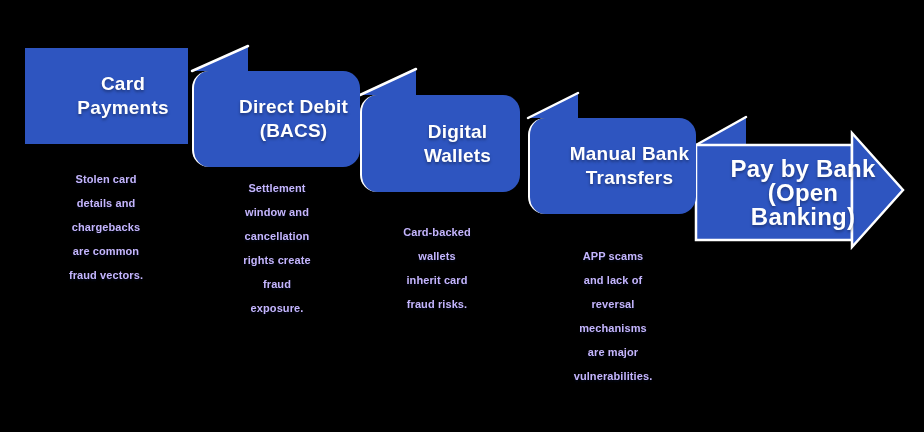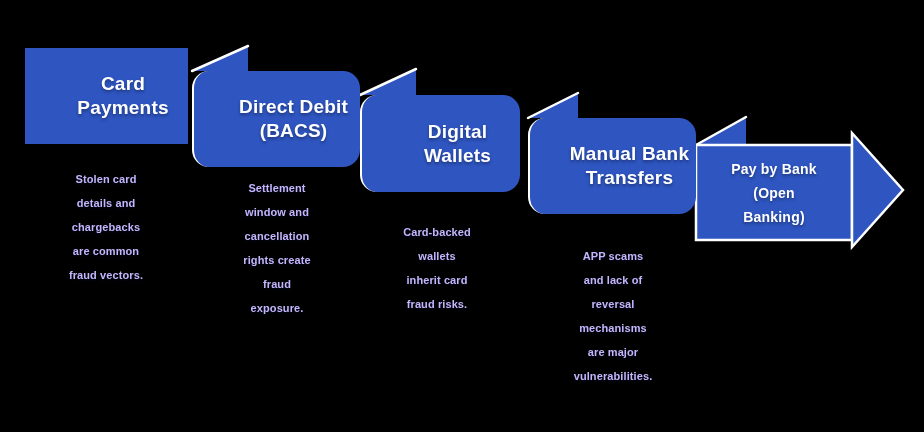--- a/index.html
+++ b/index.html
@@ -46,25 +46,26 @@
     text-shadow: 0 2px 3px rgba(0,0,0,0.35);
   }
   .step-title-overlay {
     position: absolute;
     display: flex;
     align-items: center;
     justify-content: center;
     text-align: center;
     color: #FFFFFF;
     font-weight: 700;
-    font-size: 14px;
+    font-size: 24px;
     line-height: 24px;
     letter-spacing: 0.2px;
     white-space: pre-line;
     text-shadow: 0 2px 3px rgba(0,0,0,0.35);
+    padding-left: 29px;
   }
   .step-desc {
     position: absolute;
     width: 170px;
     text-align: center;
     white-space: pre-line;
     color: #c4b5fd;
     font-weight: 700;
     font-size: 11px;
     line-height: 24px;

